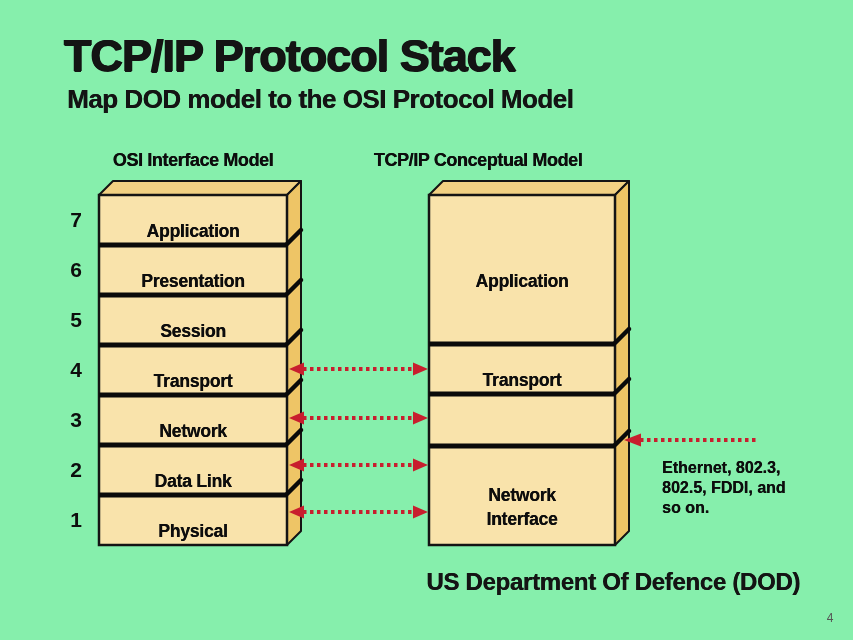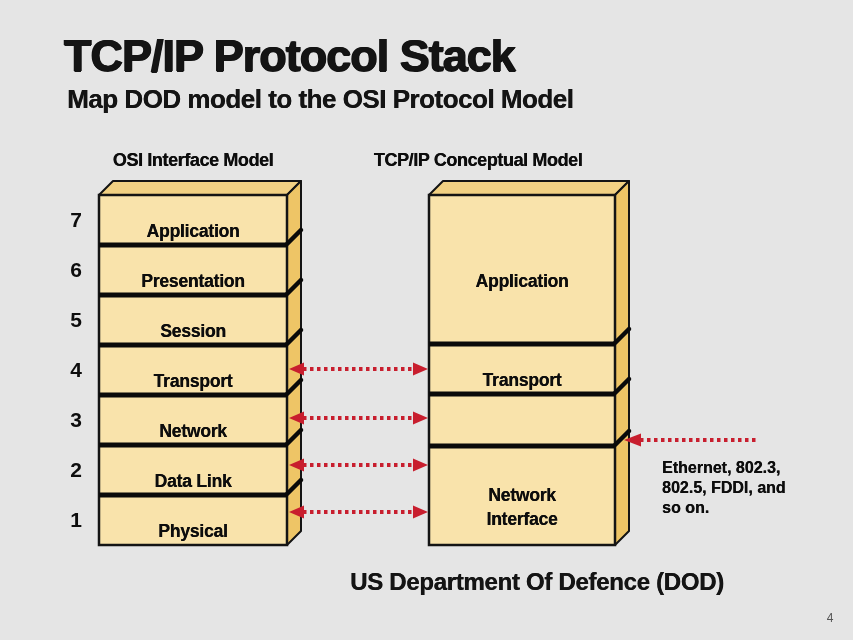--- a/index.html
+++ b/index.html
@@ -1,17 +1,17 @@
 <!DOCTYPE html>
 <html><head>
 <meta charset="utf-8">
 <style>
   html,body{margin:0;padding:0;background:#fff;}
   .canvas{
-    position:relative;width:853px;height:640px;background:#e5e5e5;
+    position:relative;width:853px;height:640px;background:#86efac;
     font-family:"Liberation Sans",sans-serif;color:#0d0d0d;overflow:hidden;
   }
   .abs{position:absolute;}
   .slide-title{
     left:64px;top:30px;font-size:45px;font-weight:700;letter-spacing:-1px;
     color:#141414;white-space:nowrap;
     text-shadow:0.8px 0 0 #141414,-0.8px 0 0 #141414,0 0.5px 0 #141414;
   }
   .slide-subtitle{
     left:67px;top:84px;font-size:26px;font-weight:700;letter-spacing:-0.5px;
@@ -39,21 +39,21 @@
     z-index:2;left:60px;width:32px;height:50px;
     display:flex;align-items:center;justify-content:center;
     font-size:21px;font-weight:700;color:#0d0d0d;
   }
   .annotation{
     left:662px;top:458px;width:140px;z-index:2;
     font-size:16px;font-weight:700;line-height:20px;color:#0d0d0d;
     white-space:pre-line;text-shadow:0.3px 0 0 #0d0d0d;
   }
   .footer{
-    left:350px;top:568px;width:450px;z-index:2;text-align:left;
+    left:350px;top:568px;width:450px;z-index:2;text-align:right;
     font-size:24px;font-weight:700;letter-spacing:-0.3px;color:#141414;
     white-space:nowrap;text-shadow:0.4px 0 0 #141414;
   }
   .page-num{
     left:818px;top:611px;width:24px;text-align:center;
     font-size:12px;color:#555;
   }
 </style>
 </head>
 <body>

